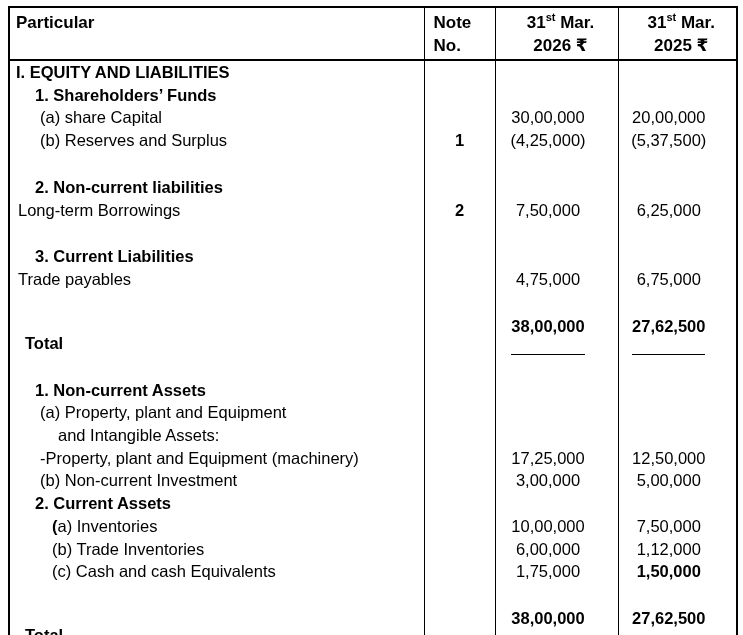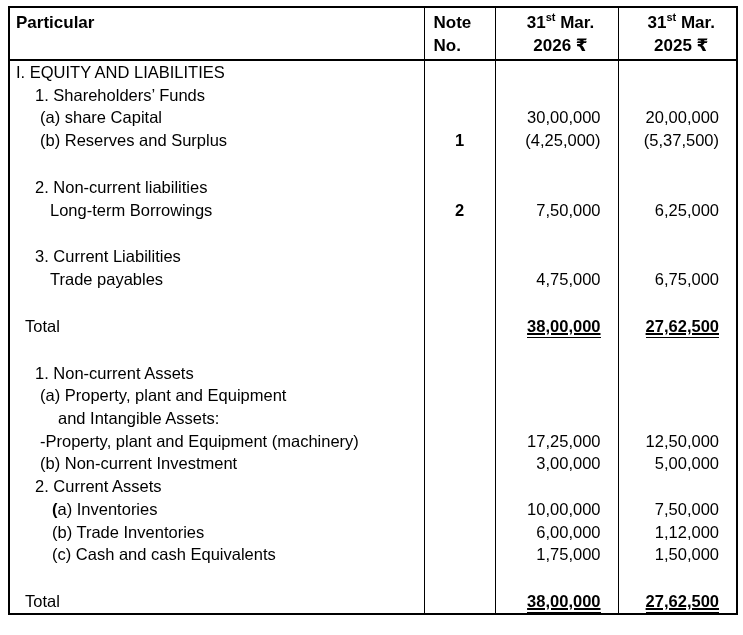--- a/index.html
+++ b/index.html
@@ -10,28 +10,28 @@
      font-size:17px;font-weight:700;text-align:left;vertical-align:top;
      padding:3px 6px 2px 6px;line-height:23px;background:#fff;}
   th.th-part{padding-left:6px;margin-left:16px;}
   th.th-note{padding-left:9px;}
   th.th-year{text-align:center;padding-left:8px;padding-right:0;}
   sup{font-size:11px;line-height:0;}
   td{border-left:1.6px solid #000;border-right:1.6px solid #000;border-top:0;border-bottom:0;
      font-size:16.5px;line-height:22.7px;height:22.7px;white-space:nowrap;overflow:hidden;
      padding:0;vertical-align:bottom;}
   td.c-note{text-align:center;font-weight:700;}
-  td.c-money{text-align:right;padding-right:17px;margin-left:40px;}
-  .b{font-weight:400;}
+  td.c-money{text-align:center;padding-right:17px;margin-left:40px;}
+  .b{font-weight:700;}
   tr.spacer td{height:24px;}
-  .i0{padding-left:6px;}  .i1{padding-left:25px;} .i2{padding-left:40px;}
+  .i0{padding-left:6px;}  .i1{padding-left:25px;} .i2{padding-left:8px;}
   .i3{padding-left:30px;} .i4{padding-left:15px;} .i5{padding-left:42px;} .i6{padding-left:48px;margin-left:20px;}
   .dblu{font-weight:700;display:inline-block;line-height:19px;
-        text-decoration:underline;text-decoration-thickness:1.8px;
-        border-bottom:1.6px solid #000;padding-bottom:1px;}
+        text-decoration-thickness:1.8px;
+        border-bottom:1.6px solid #000;padding-bottom:18px;}
 </style>
 </head>
 <body>
 
 <div class="wrap">
   <table class="bs">
     <colgroup>
       <col style="width:415px">
         <col style="width:71px">
         <col style="width:123px">

